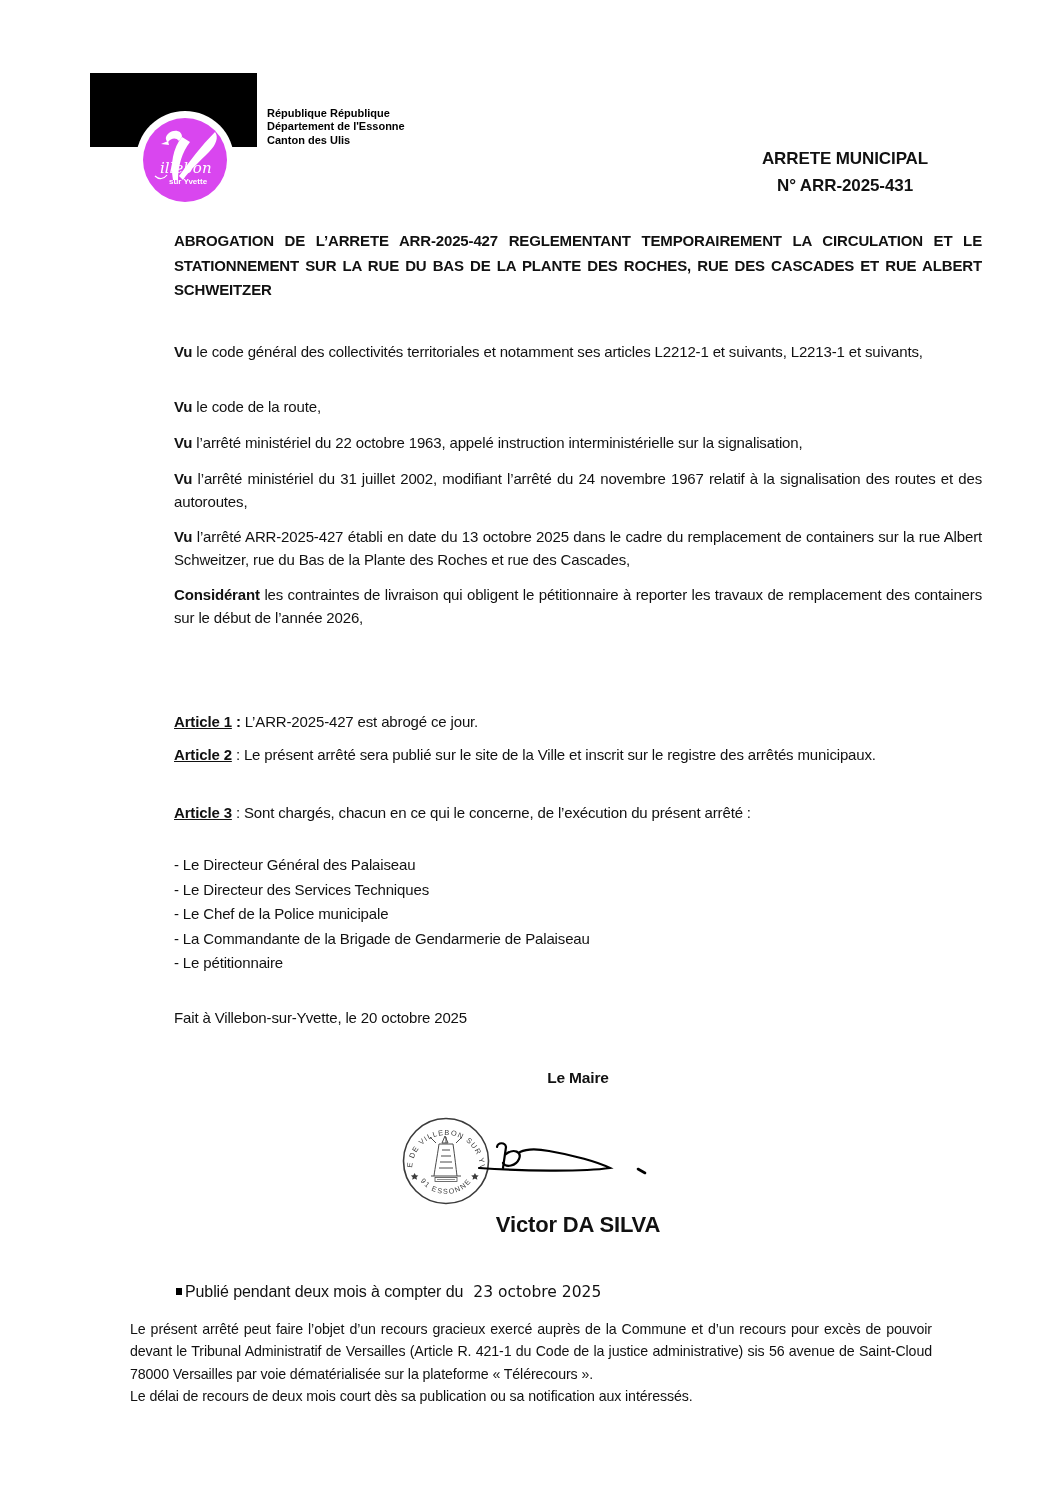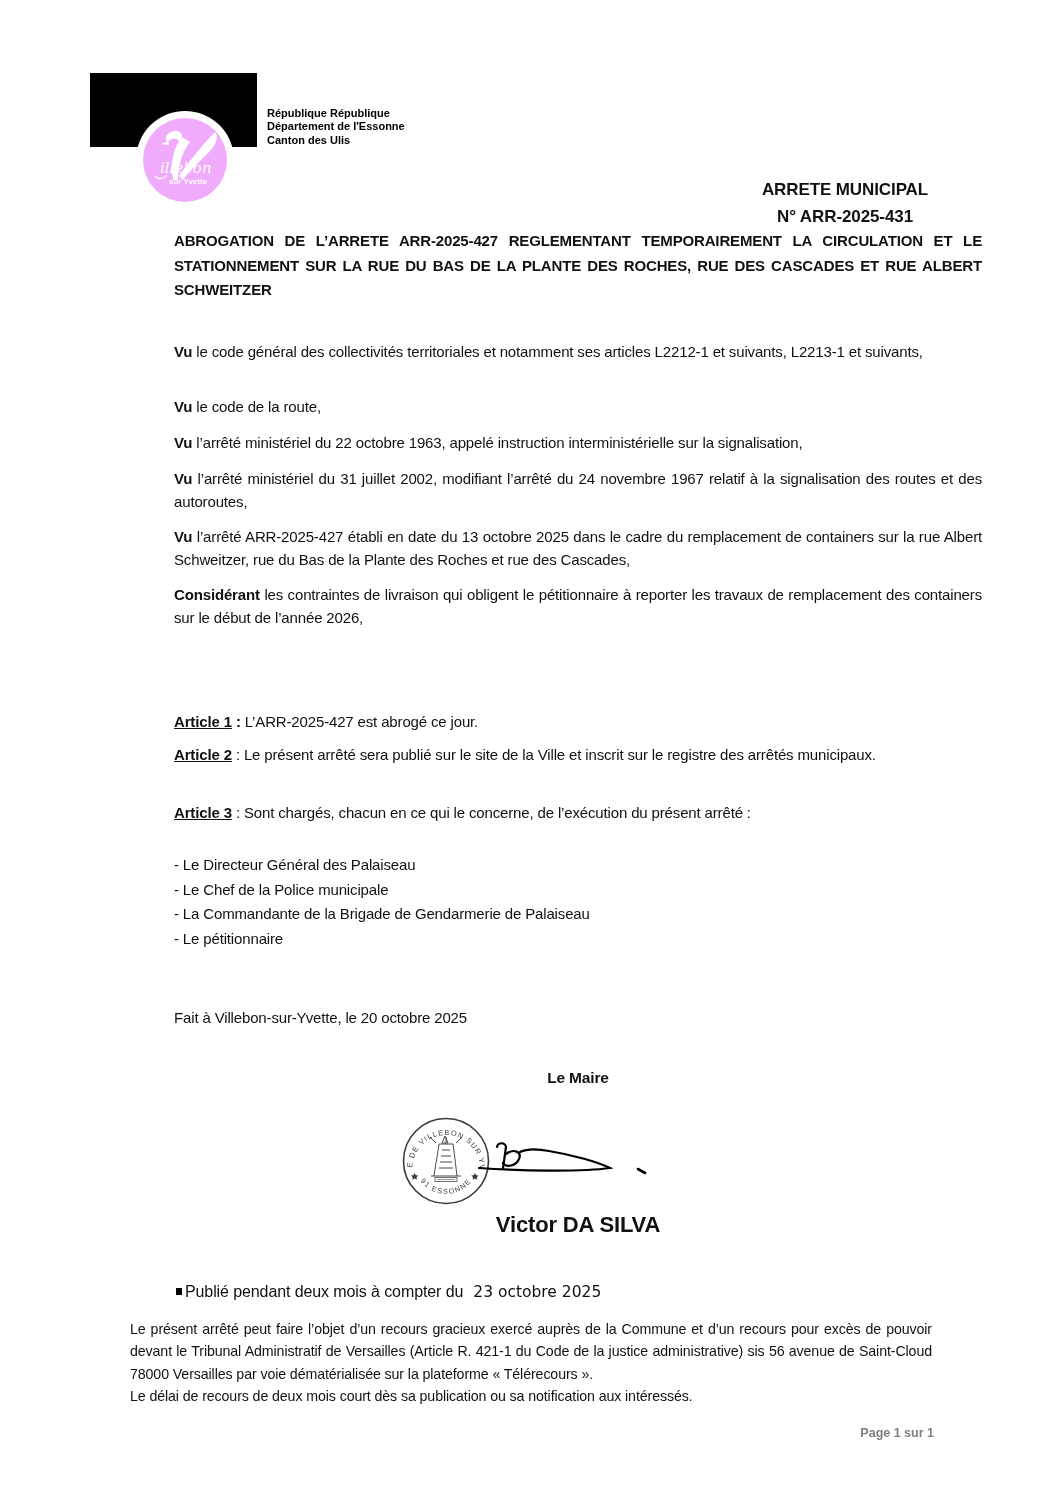--- a/index.html
+++ b/index.html
@@ -4,24 +4,24 @@
 <style>
   html,body{margin:0;padding:0;background:#e8e8e8;}
   .page{
     position:relative;width:1058px;height:1497px;background:#ffffff;
     font-family:"Liberation Sans",sans-serif;color:#111;overflow:hidden;
     margin:0 auto;
   }
   
   .logo-rect{position:absolute;left:90px;top:73px;width:167px;height:74px;background:#000;}
   .logo-ring{position:absolute;left:136px;top:111px;width:98px;height:98px;border-radius:50%;background:#fff;}
-  .logo-disc{position:absolute;left:143px;top:118px;width:84px;height:84px;border-radius:50%;background:#f0abfc;overflow:hidden;text-decoration:underline;}
+  .logo-disc{position:absolute;left:143px;top:118px;width:84px;height:84px;border-radius:50%;background:#d946ef;overflow:hidden;text-decoration:underline;}
   .admin{position:absolute;left:267px;top:107px;font-size:11px;font-weight:bold;line-height:13.4px;color:#000;}
   
-  .hdr{position:absolute;left:690px;top:146px;width:310px;text-align:center;font-weight:bold;font-size:17px;line-height:26.5px;letter-spacing:-0.1px;margin-top:31px;}
+  .hdr{position:absolute;left:690px;top:146px;width:310px;text-align:center;font-weight:bold;font-size:17px;line-height:26.5px;letter-spacing:-0.1px;}
   
   .para{position:absolute;left:126px;width:808px;font-size:15px;line-height:22.6px;letter-spacing:-0.15px;margin-left:48px;}
   .just{text-align:justify;}
   .doc-title{top:229px;font-weight:bold;line-height:24.6px;}
   .lead{font-weight:bold;}
   .u{text-decoration:underline;}
   .center{text-align:center;}
   .heading{top:661px;font-weight:bold;}
   .officials{top:853px;line-height:24.5px;}
   .place{top:1007px;}
@@ -97,20 +97,21 @@
   </div>
   <div class="para just" style="top:744px">
     <b class="lead u">Article 2</b><span> : </span><span>Le présent arrêté sera publié sur le site de la Ville et inscrit sur le registre des arrêtés municipaux.</span>
   </div>
   <div class="para" style="top:802px">
     <b class="lead u">Article 3</b><span> : </span><span>Sont chargés, chacun en ce qui le concerne, de l’exécution du présent arrêté :</span>
   </div>
 
   <div class="para officials">
     <div>- Le Directeur Général des Palaiseau</div>
+    <div>- Le Directeur des Services Techniques</div>
     <div>- Le Chef de la Police municipale</div>
     <div>- La Commandante de la Brigade de Gendarmerie de Palaiseau</div>
     <div>- Le pétitionnaire</div>
   </div>
 
   <div class="para place">Fait à Villebon-sur-Yvette, le 20 octobre 2025</div>
 
   <div class="para role center">Le Maire</div>
 
   <svg class="seal" viewBox="0 0 90 90">
@@ -156,15 +157,14 @@
 
   <div class="para pub" style="left:128px">
     <span class="pub-bullet"></span><span>Publié pendant deux mois à compter du</span><span class="pub-date">23 octobre 2025</span>
   </div>
 
   <div class="legal">
     <p class="just">Le présent arrêté peut faire l’objet d’un recours gracieux exercé auprès de la Commune et d’un recours pour excès de pouvoir devant le Tribunal Administratif de Versailles (Article R. 421-1 du Code de la justice administrative) sis 56 avenue de Saint-Cloud 78000 Versailles par voie dématérialisée sur la plateforme « Télérecours ».</p>
     <p>Le délai de recours de deux mois court dès sa publication ou sa notification aux intéressés.</p>
   </div>
 
-  <div class="pageno">Page 1 sur 1</div>
 
 </div>
 
 </body></html>

